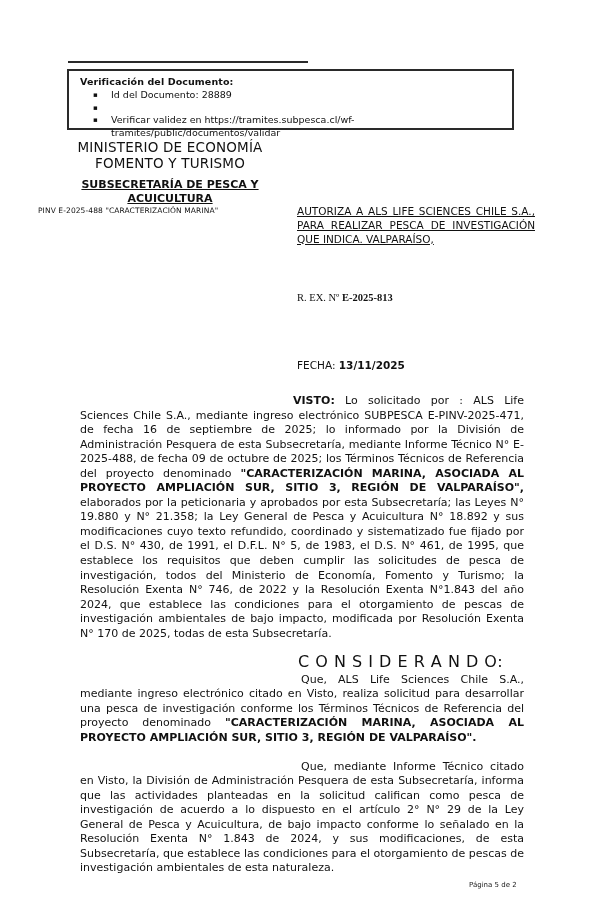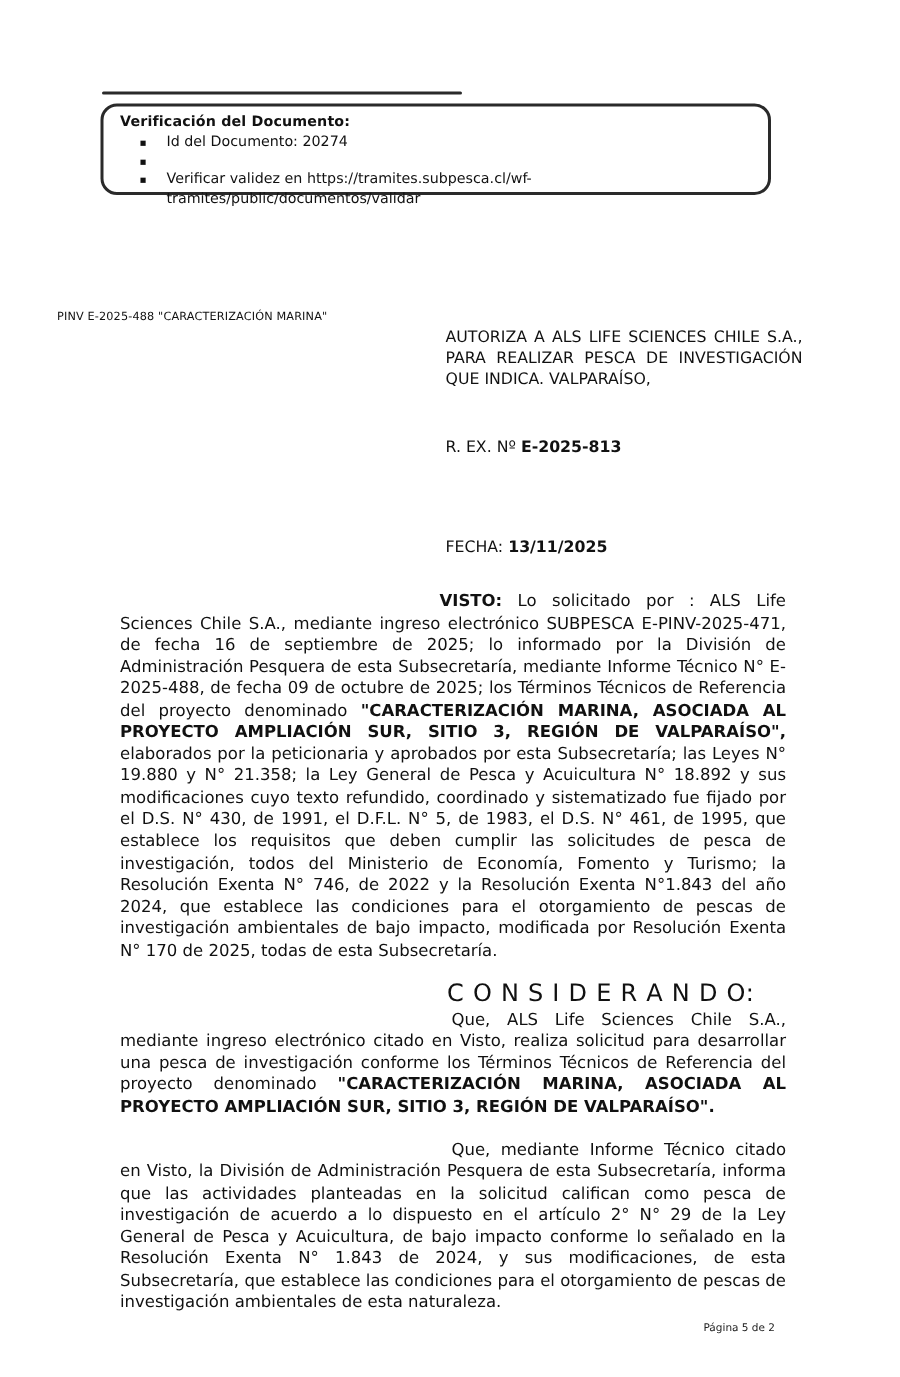--- a/index.html
+++ b/index.html
@@ -1,15 +1,15 @@
 <!DOCTYPE html>
 <html><head>
 <meta charset="utf-8">
 <style>
-  * { margin:0; padding:0; box-sizing:border-box;border-radius:11px; }
+  * { margin:0; padding:0; box-sizing:border-box; }
   html,body { background:#ffffff; }
   .page {
     position:relative;
     width:600px; height:918px;
     background:#ffffff;
     color:#111;
     font-family:"DejaVu Sans", sans-serif;
     overflow:hidden;
   }
 
@@ -25,22 +25,22 @@
   .vitem { display:flex; align-items:flex-start; padding-left:13px; font-size:9.5px; line-height:12.5px; }
   .vbullet { width:18px; flex:0 0 18px; font-size:7px; line-height:12.5px; }
 
   
   .ministry-block { position:absolute; left:30px; top:139px; width:280px; text-align:center; }
   .ministry-line { font-size:13.5px; line-height:16px; letter-spacing:0.2px; }
   .subsec { margin:7px auto 0; width:195px; font-size:11px; font-weight:bold; text-decoration:underline; line-height:13.5px; }
   .pinv-ref { position:absolute; left:38px; top:206px; font-size:7.5px; letter-spacing:0.1px; }
 
   
-  .title-block { position:absolute; left:297px; top:219px; width:238px; font-size:10.5px; line-height:13.8px; text-align:justify; }
-  .rex-line   { position:absolute; left:297px; top:292px; font-size:10.5px; }
+  .title-block { position:absolute; left:297px; top:205px; width:238px; font-size:10.5px; line-height:13.8px; text-align:justify;text-decoration:underline; }
+  .rex-line   { position:absolute; left:297px; top:292px; font-size:10.5px;font-family:Liberation Serif, serif; }
   .fecha-line { position:absolute; left:297px; top:319px; font-size:10.5px;margin-top:40px; }
   .b { font-weight:bold; }
 
   
   .body-text { position:absolute; left:80px; top:346px; width:444px; font-size:11px; line-height:14.55px; text-align:justify; }
   p.visto { text-indent:213px;margin-top:48px; }
   .considerando-heading { margin:14px 0 0 218px; font-weight:normal; font-size:16px; letter-spacing:0.5px; }
   p.c1 { margin-top:3px; text-indent:221px; }
   p.c2 { margin-top:14px; text-indent:221px; }
 
@@ -52,32 +52,37 @@
 
 <div class="page">
 
   <div class="stray-line"></div>
 
   <div class="verify-box">
     <div class="verify-title">Verificación del Documento:</div>
     <div class="verify-list">
       <div class="vitem">
         <span class="vbullet">▪</span>
-        <span>Id del Documento: 20274</span>
+        <span>Id del Documento: 28889</span>
       </div>
       <div class="vitem">
         <span class="vbullet">▪</span>
       </div>
       <div class="vitem">
         <span class="vbullet">▪</span>
         <span>Verificar validez en https://tramites.subpesca.cl/wf-tramites/public/documentos/validar</span>
       </div>
     </div>
   </div>
 
+  <div class="ministry-block">
+    <div class="ministry-line">MINISTERIO DE ECONOMÍA</div>
+    <div class="ministry-line">FOMENTO Y TURISMO</div>
+    <div class="subsec">SUBSECRETARÍA DE PESCA Y ACUICULTURA</div>
+  </div>
 
   <div class="pinv-ref">PINV E-2025-488 "CARACTERIZACIÓN MARINA"</div>
 
   <div class="title-block">AUTORIZA A  ALS LIFE SCIENCES CHILE S.A., PARA REALIZAR PESCA DE INVESTIGACIÓN QUE INDICA. VALPARAÍSO,</div>
 
   <div class="rex-line">
     <span>R. EX. Nº </span><span class="b">E-2025-813</span>
   </div>
 
   <div class="fecha-line">

